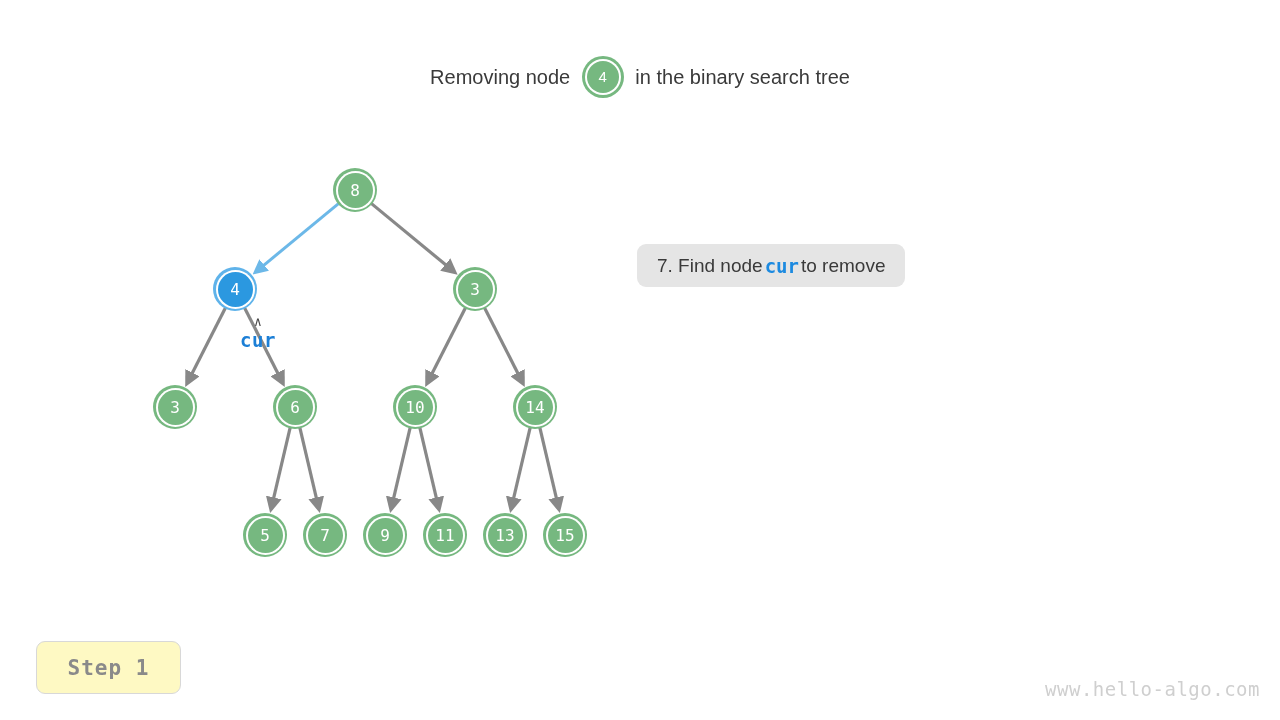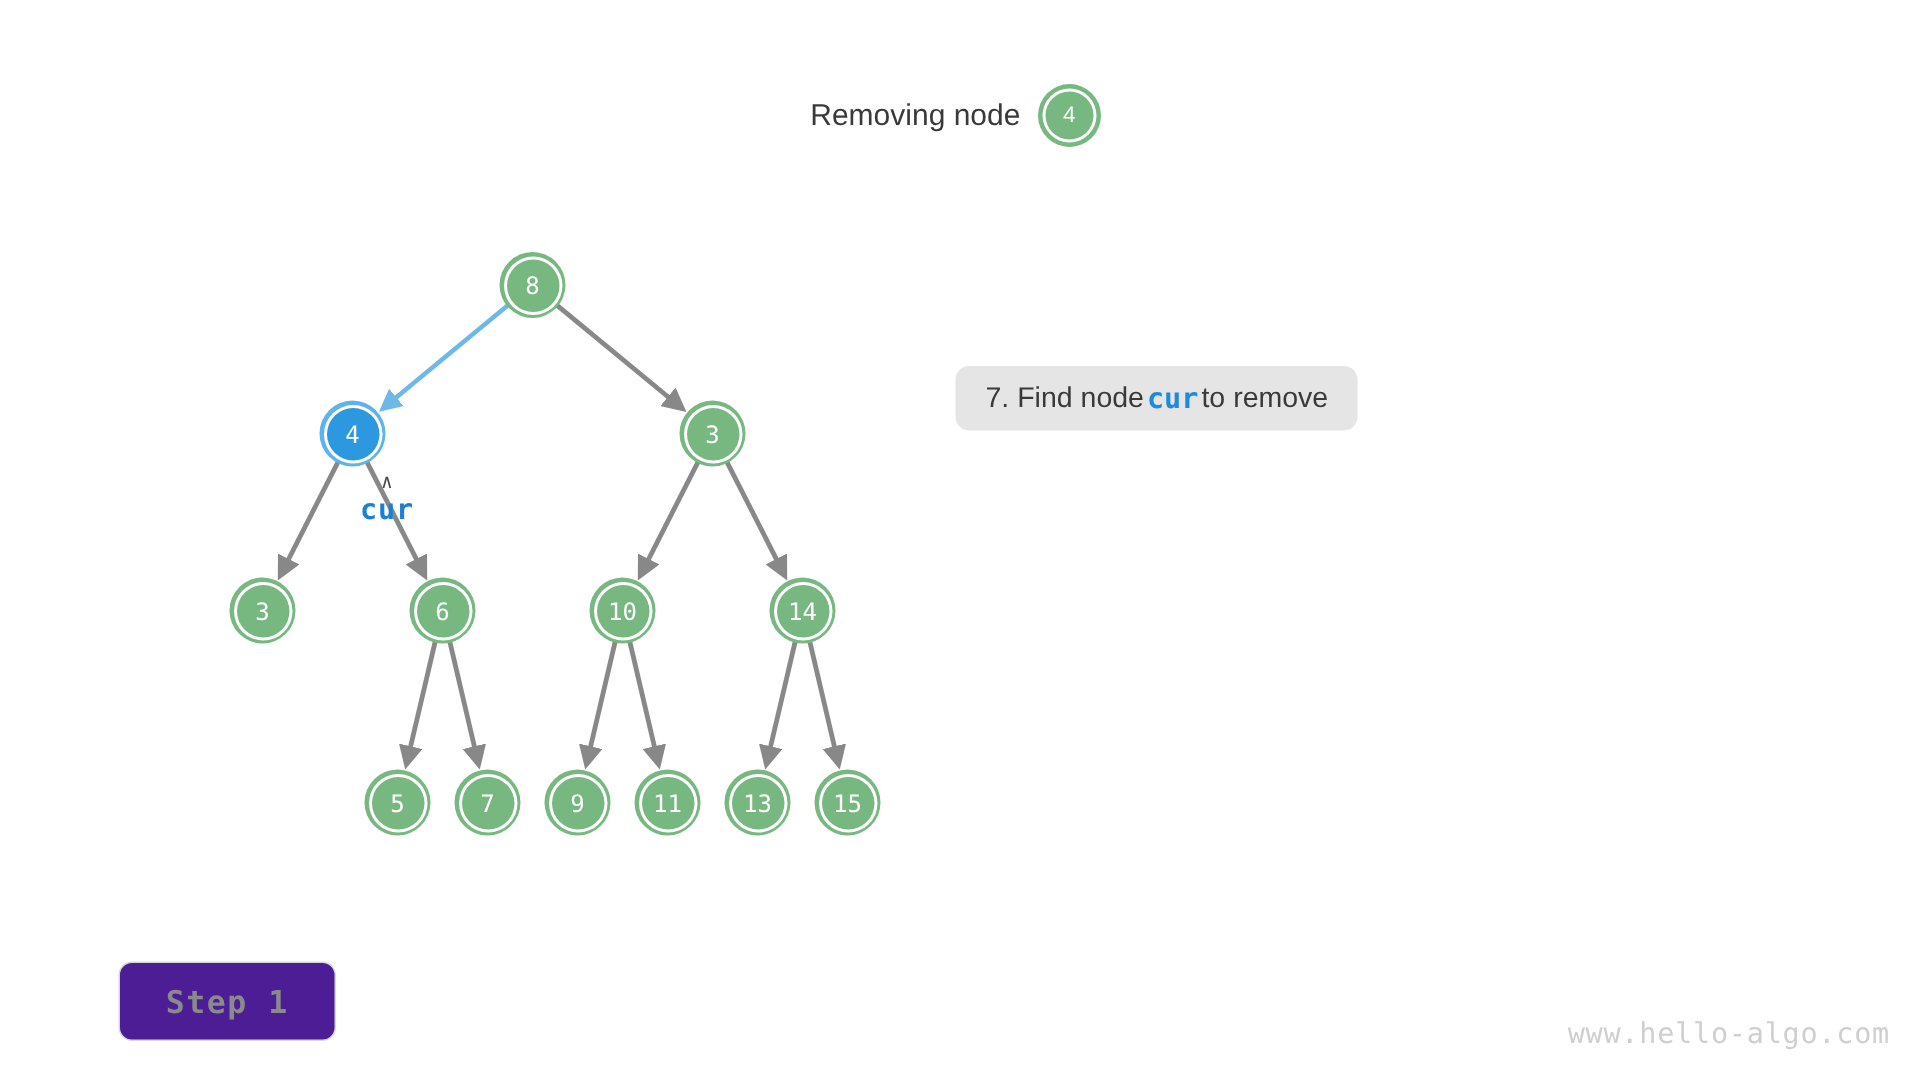--- a/index.html
+++ b/index.html
@@ -152,25 +152,24 @@
 
   
   #step-badge {
     position: absolute;
     left: 36px;
     top: 641px;
     width: 143px;
     height: 51px;
     border: 1px solid #d8d8d8;
     border-radius: 9px;
-    background: #4c1d95;
+    background: #fef9c3;
     display: flex;
     align-items: center;
     justify-content: center;
-    margin-left: 43px;
   }
   #step-badge span {
     font-family: "DejaVu Sans Mono", monospace;
     font-size: 21px;
     font-weight: bold;
     color: #8a8a8a;
     letter-spacing: 1px;
   }
 
   
@@ -187,20 +186,21 @@
 </head>
 <body>
 
 <div id="title-bar">
   <span class="t-txt">Removing node</span>
   <span class="inline-node">
     <span class="ring"></span>
     <span class="inner"></span>
     <span class="core">4</span>
   </span>
+  <span class="t-txt">in the binary search tree</span>
 </div>
 
 <div id="tree-canvas">
   <svg id="edge-layer" width="1280" height="720" style="position:absolute;left:0;top:0;">
     <defs>
       <marker id="arrow-gray" markerWidth="5" markerHeight="5" refX="3.6" refY="2.5" orient="auto">
         <path d="M0,0 L5,2.5 L0,5 z" fill="#888888"></path>
       </marker>
       <marker id="arrow-blue" markerWidth="5" markerHeight="5" refX="3.6" refY="2.5" orient="auto">
         <path d="M0,0 L5,2.5 L0,5 z" fill="#6cb8e8"></path>

